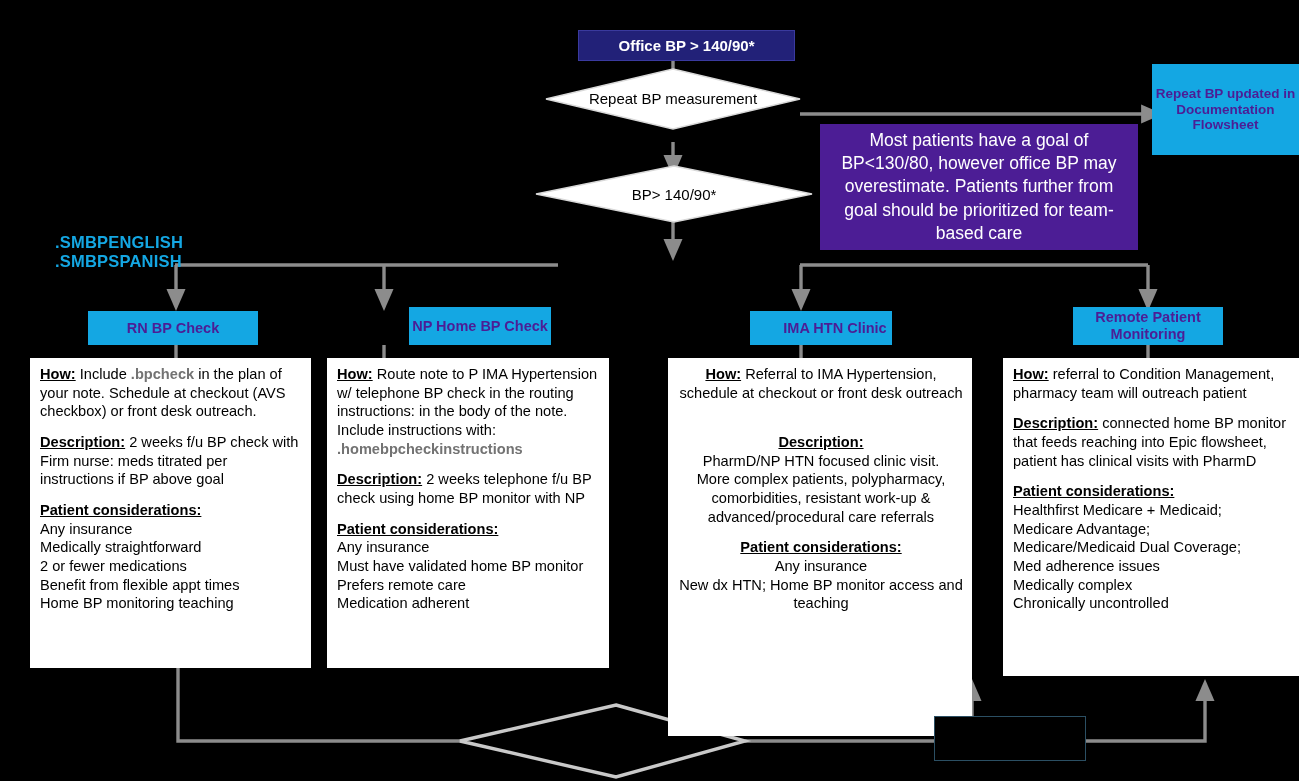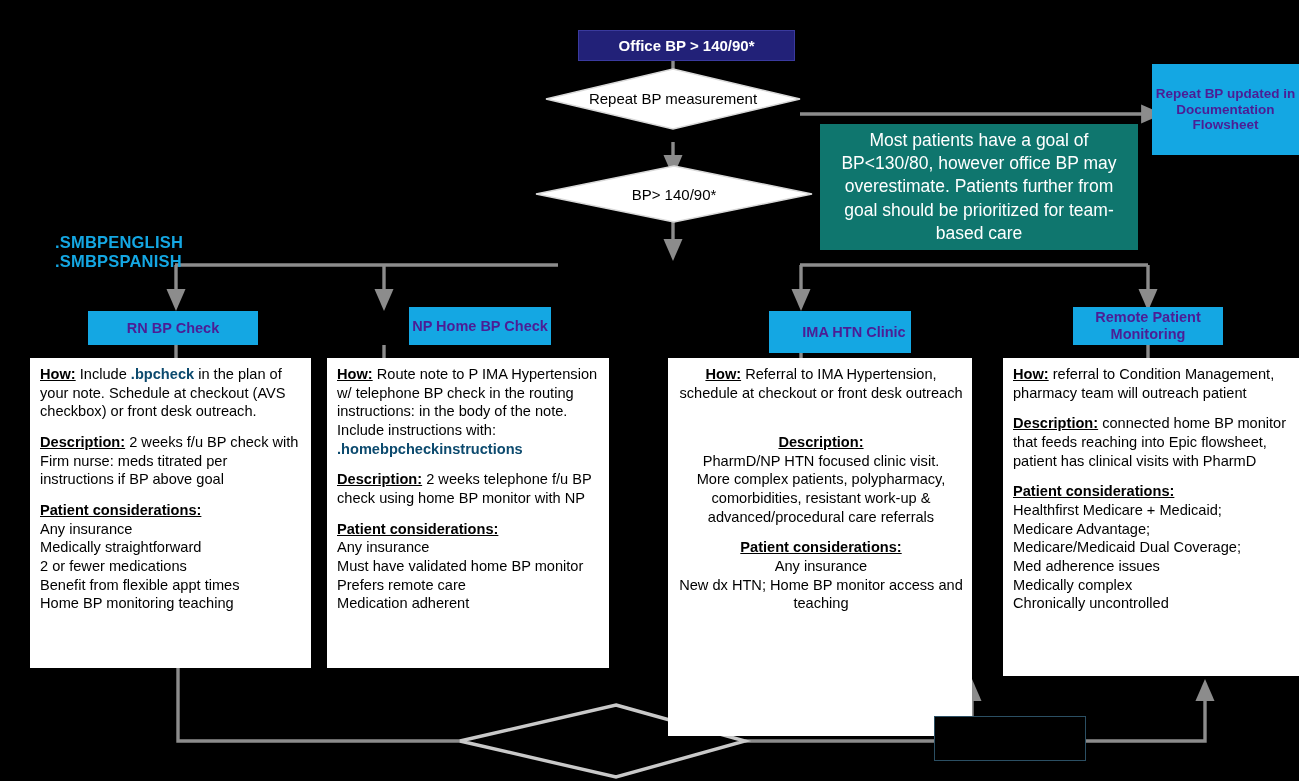--- a/index.html
+++ b/index.html
@@ -8,26 +8,26 @@
 
   .abs{position:absolute;box-sizing:border-box;}
 
   
   .navy-box{background:#222178;color:#fff;font-weight:bold;font-size:15px;
             display:flex;align-items:center;justify-content:center;text-align:center;
             border:1px solid #3a3a9e;}
   .cyan-box{background:#14a7e3;color:#4c1d95;font-weight:bold;font-size:14.5px;
             display:flex;align-items:center;justify-content:center;text-align:center;
             line-height:1.15;}
-  .pink-box{background:#0f766e;color:#fff;font-size:17.5px;text-align:center;
+  .pink-box{background:#4c1d95;color:#fff;font-size:17.5px;text-align:center;
             display:flex;align-items:center;justify-content:center;line-height:1.32;padding:4px 8px;}
   .white-card{background:#fff;color:#000;font-size:14.6px;line-height:1.28;
               padding:7px 8px 5px 10px;overflow:hidden;}
   .white-card b{font-weight:bold;text-decoration:underline;}
-  .acc{color:#0c4a6e;font-weight:bold;}
+  .acc{color:#737373;font-weight:bold;}
   .p-blk{margin:0 0 12px 0;}
   .p-blk:last-child{margin-bottom:0;}
   .tight{margin:0;}
 
   
   .smbp{color:#14a7e3;font-weight:bold;font-size:16.5px;line-height:1.18;letter-spacing:.2px;margin-left:47px;}
 
   
   .navy-outline{background:#000;border:1.5px solid #2b4f63;}
 
@@ -108,21 +108,21 @@
 
   <div class="abs smbp" style="left:8px;top:233px;width:200px;">
     <div>.SMBPENGLISH</div>
     <div>.SMBPSPANISH</div>
   </div>
 
   <div class="abs cyan-box" style="left:88px;top:311px;width:170px;height:34px;">RN BP Check</div>
 
   <div class="abs cyan-box" style="left:409px;top:307px;width:142px;height:38px;">NP Home BP Check</div>
 
-  <div class="abs cyan-box" style="left:769px;top:311px;width:142px;height:42px;padding-left:28px;">IMA HTN Clinic</div>
+  <div class="abs cyan-box" style="left:750px;top:311px;width:142px;height:34px;padding-left:28px;">IMA HTN Clinic</div>
 
   <div class="abs cyan-box" style="left:1073px;top:307px;width:150px;height:38px;">Remote Patient Monitoring</div>
 
   <div class="abs white-card" style="left:30px;top:358px;width:281px;height:310px;">
     <p class="p-blk">
       <b>How:</b>
       <span>Include </span><span class="acc">.bpcheck</span><span> in the plan of your note. Schedule at checkout (AVS checkbox) or front desk outreach.</span>
     </p>
     <p class="p-blk">
       <b>Description:</b>

